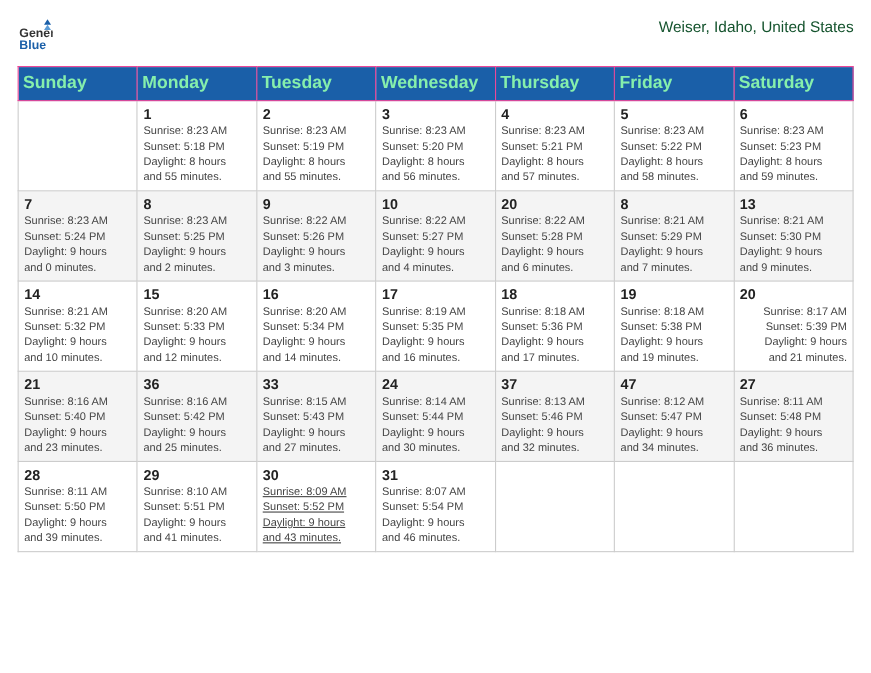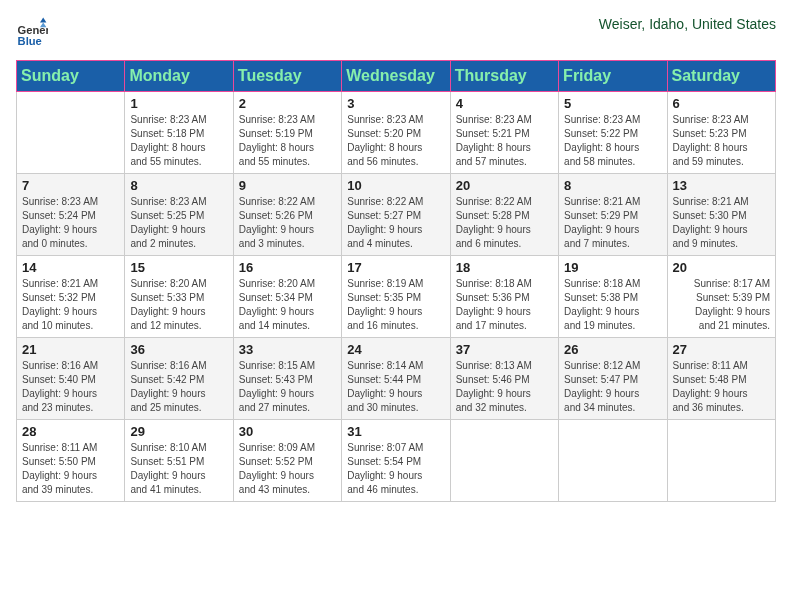--- a/index.html
+++ b/index.html
@@ -289,21 +289,21 @@
 and 30 minutes.</div>
         </td>
         <td>
           <div class="day-number">37</div>
           <div class="day-info" style="white-space: pre-line;">Sunrise: 8:13 AM
 Sunset: 5:46 PM
 Daylight: 9 hours
 and 32 minutes.</div>
         </td>
         <td>
-          <div class="day-number">26</div>
+          <div class="day-number">47</div>
           <div class="day-info" style="white-space: pre-line;">Sunrise: 8:12 AM
 Sunset: 5:47 PM
 Daylight: 9 hours
 and 34 minutes.</div>
         </td>
         <td>
           <div class="day-number">27</div>
           <div class="day-info" style="white-space: pre-line;">Sunrise: 8:11 AM
 Sunset: 5:48 PM
 Daylight: 9 hours
@@ -320,21 +320,21 @@
         </td>
         <td>
           <div class="day-number">29</div>
           <div class="day-info" style="white-space: pre-line;">Sunrise: 8:10 AM
 Sunset: 5:51 PM
 Daylight: 9 hours
 and 41 minutes.</div>
         </td>
         <td>
           <div class="day-number">30</div>
-          <div class="day-info" style="white-space: pre-line;">Sunrise: 8:09 AM
+          <div class="day-info" style="white-space: pre-line; text-decoration: underline;">Sunrise: 8:09 AM
 Sunset: 5:52 PM
 Daylight: 9 hours
 and 43 minutes.</div>
         </td>
         <td>
           <div class="day-number">31</div>
           <div class="day-info" style="white-space: pre-line;">Sunrise: 8:07 AM
 Sunset: 5:54 PM
 Daylight: 9 hours
 and 46 minutes.</div>

